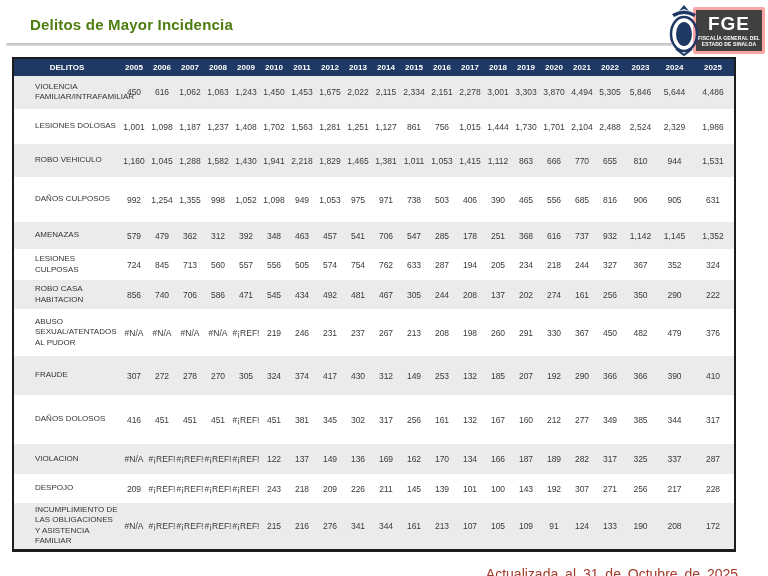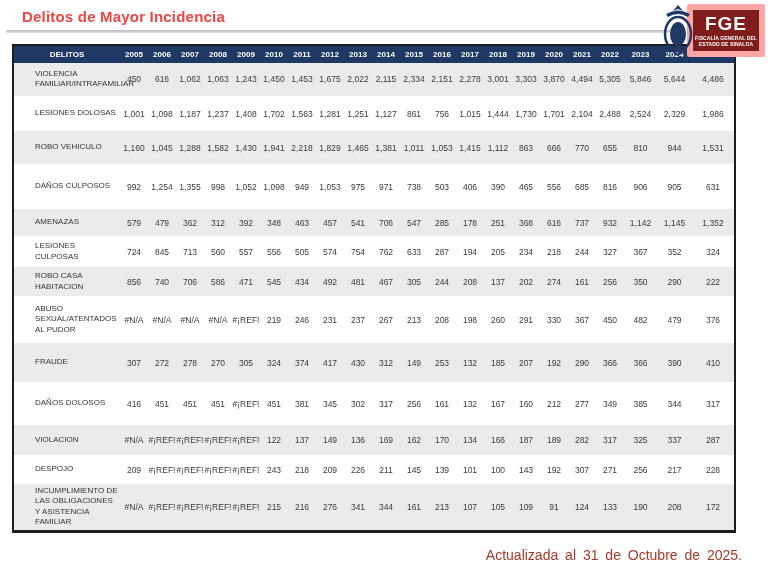--- a/index.html
+++ b/index.html
@@ -10,36 +10,36 @@
     position:relative;
     overflow:hidden;
   }
   
   .titles{padding:7px 0 0 22px;}
   .titles h1{
     margin:0;font-size:17px;font-weight:800;color:#111;
     letter-spacing:.2px;line-height:1.25;
   }
   .titles h2{
-    margin:0;font-size:15px;font-weight:800;color:#ef4444;
+    margin:8px;font-size:15px;font-weight:800;color:#4d7c0f;
     letter-spacing:.2px;line-height:1.3;
   }
   .title-rule{
     height:3px;width:666px;margin:3px 0 0 6px;
     background:linear-gradient(to bottom,#b9b9b9,#e2e2e2);
     border-radius:2px;
   }
   
   .logo{
     position:absolute;top:3px;right:3px;
     display:flex;align-items:center;z-index:5;
   }
   .crest{margin-right:-7px;z-index:6;}
   .logo-box{
-    background:#7f1d1d;border:6px solid #fca5a5;border-radius:2px;
+    background:#404040;border:3px solid #fca5a5;border-radius:2px;
     width:62px;padding:4px 2px 3px 2px;text-align:center;color:#fff;
   }
   .logo-acronym{font-size:19px;font-weight:800;line-height:1;letter-spacing:1px;}
   .logo-org{font-size:5px;font-weight:700;line-height:1.3;margin-top:2px;letter-spacing:.1px;}
   
   table{
     border-collapse:collapse;table-layout:fixed;
     margin:11px 0 0 12px;width:720px;
     border:2px solid #1c1c1c;border-bottom-width:3px;
   }
@@ -64,21 +64,21 @@
   tbody tr:nth-child(even){background:#ffffff;}
   tbody tr:nth-child(1){height:34px;}
   tbody tr:nth-child(2){height:34px;}
   tbody tr:nth-child(3){height:34px;}
   tbody tr:nth-child(4){height:44px;}
   tbody tr:nth-child(5){height:28px;}
   tbody tr:nth-child(6){height:30px;}
   tbody tr:nth-child(7){height:30px;}
   tbody tr:nth-child(8){height:46px;border-radius:20px;}
   tbody tr:nth-child(9){height:40px;}
-  tbody tr:nth-child(10){height:42px;border-radius:12px;}
+  tbody tr:nth-child(10){height:48px;border-radius:12px;}
   tbody tr:nth-child(11){height:31px;}
   tbody tr:nth-child(12){height:28px;}
   tbody tr:nth-child(13){height:36px;}
   
   .footer{
     margin-top:14px;text-align:right;padding-right:26px;
     font-size:14px;font-weight:400;color:#A43A2B;word-spacing:3px;
   }
 </style>
 </head>

